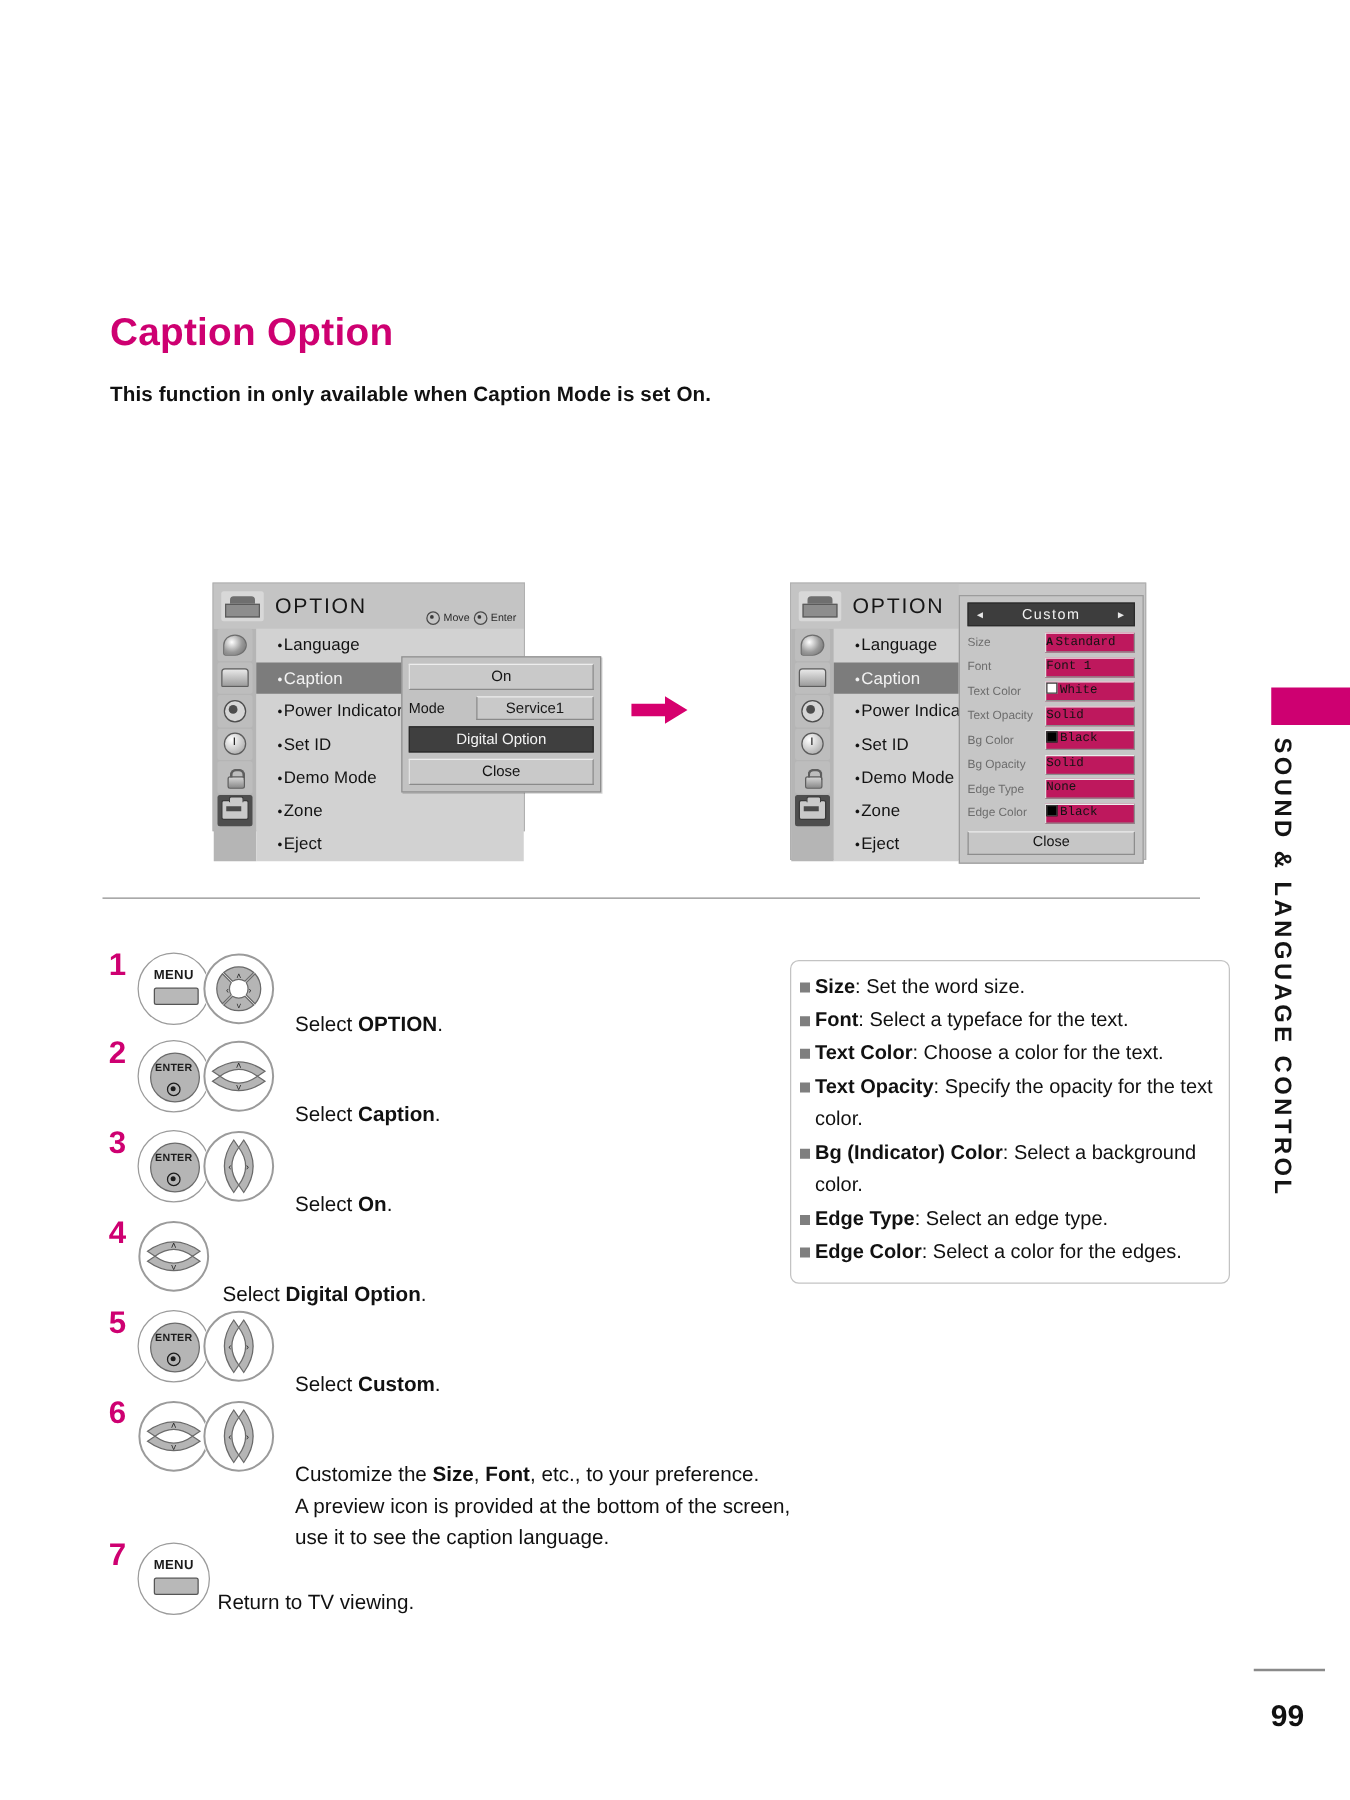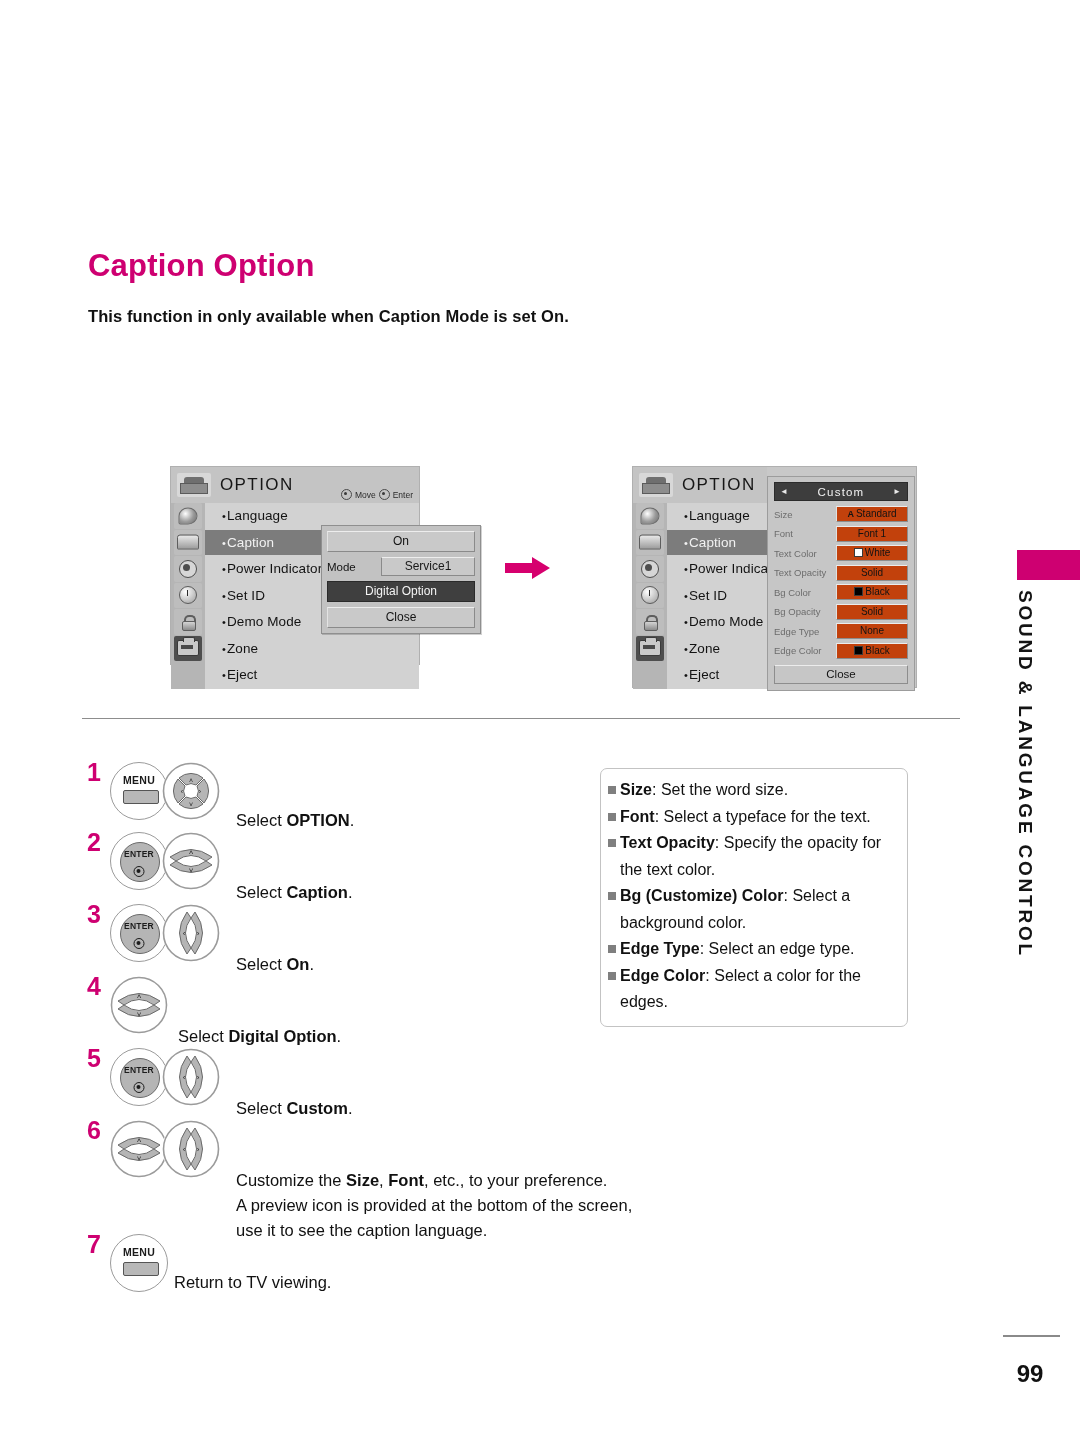--- a/index.html
+++ b/index.html
@@ -82,21 +82,21 @@
     margin-left: 9px;
     color: #161616;
   }
   .osd-hint {
     position: absolute;
     right: 6px;
     bottom: 3px;
     font-size: 8.5px;
     color: #2a2a2a;
     display: flex;
-    align-items: center;
+    align-items: flex-start;
     gap: 3px;
     white-space: nowrap;
   }
   .hint-dot {
     display: inline-block;
     width: 9px; height: 9px;
     border-radius: 50%;
     border: 1.5px solid #4a4a4a;
     position: relative;
   }
@@ -326,28 +326,28 @@
     font-size: 9.5px;
     color: #6c6c6c;
     width: 62px;
     white-space: nowrap;
   }
   .crow .cval {
     flex: 1;
     height: 14px;
     line-height: 14px;
     font-size: 10px;
-    text-align: center;
-    background: #c2410c;
+    background: #be185d;
     border: 1px solid #8d8d8d;
     border-top-color: #ececec;
     border-left-color: #e0e0e0;
     color: #131313;
     position: relative;
     white-space: nowrap;
+    font-family: Liberation Mono, monospace;
   }
   .sw {
     display: inline-block;
     width: 7px; height: 7px;
     vertical-align: -1px;
     margin-right: 2px;
     border: 1px solid #3a3a3a;
   }
   .sw.white { background: #ffffff; }
   .sw.black { background: #000000; }
@@ -458,23 +458,23 @@
     font-size: 16.5px;
     color: #111;
     line-height: 25px;
     white-space: nowrap;
   }
   .step-text b { font-weight: bold; }
 
   
   #desc-box {
     position: absolute;
-    left: 600px;
+    left: 632px;
     top: 768px;
-    width: 308px;
+    width: 352px;
     box-sizing: border-box;
     border: 1.4px solid #c3c3c3;
     border-radius: 7px;
     background: #ffffff;
     padding: 8px 9px 10px 7px;
   }
   .desc-item {
     display: flex;
     align-items: flex-start;
     font-size: 16px;
@@ -800,25 +800,29 @@
     <div class="desc-item">
       <span class="marker"></span>
       <span class="txt"><b>Size</b>: Set the word size.</span>
     </div>
     <div class="desc-item">
       <span class="marker"></span>
       <span class="txt"><b>Font</b>: Select a typeface for the text.</span>
     </div>
     <div class="desc-item">
       <span class="marker"></span>
-      <span class="txt"><b>Text Opacity</b>: Specify the opacity for the text color.</span>
+      <span class="txt"><b>Text Color</b>: Choose a color for the text.</span>
     </div>
     <div class="desc-item">
       <span class="marker"></span>
-      <span class="txt"><b>Bg (Customize) Color</b>: Select a background color.</span>
+      <span class="txt"><b>Text Opacity</b>: Specify the opacity for the text color.</span>
+    </div>
+    <div class="desc-item">
+      <span class="marker"></span>
+      <span class="txt"><b>Bg (Indicator) Color</b>: Select a background color.</span>
     </div>
     <div class="desc-item">
       <span class="marker"></span>
       <span class="txt"><b>Edge Type</b>: Select an edge type.</span>
     </div>
     <div class="desc-item">
       <span class="marker"></span>
       <span class="txt"><b>Edge Color</b>: Select a color for the edges.</span>
     </div>
   </div>

